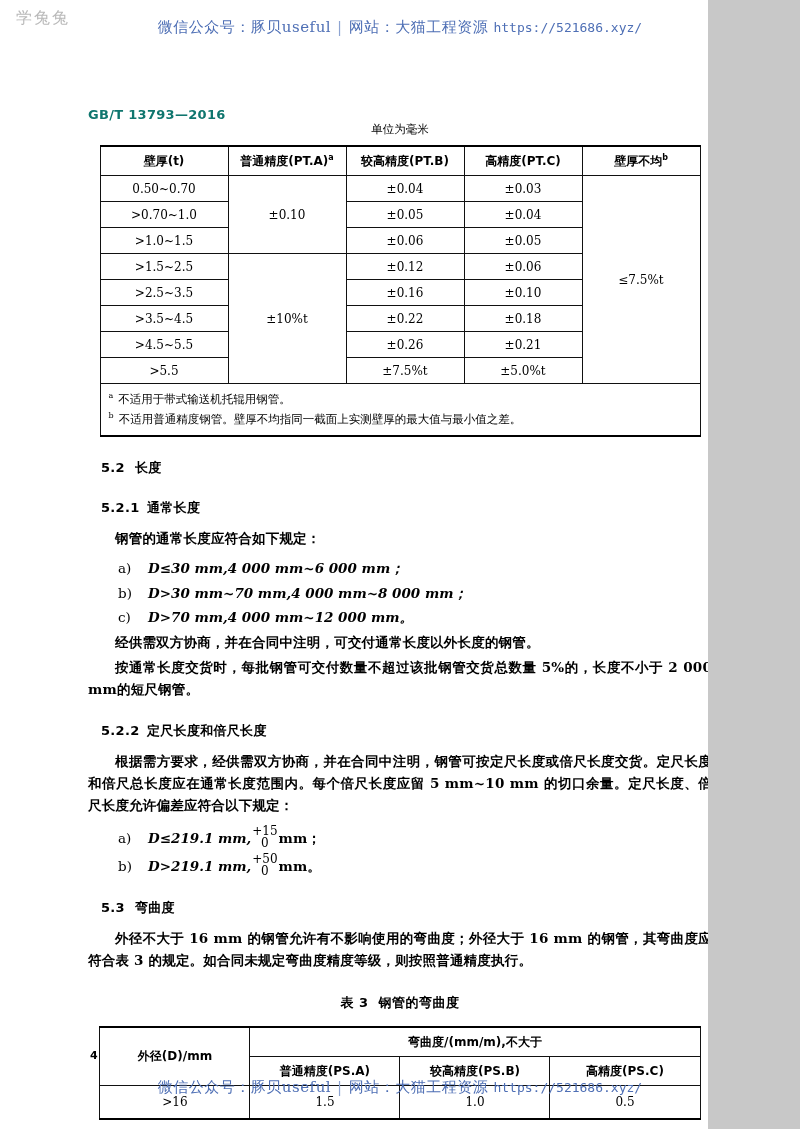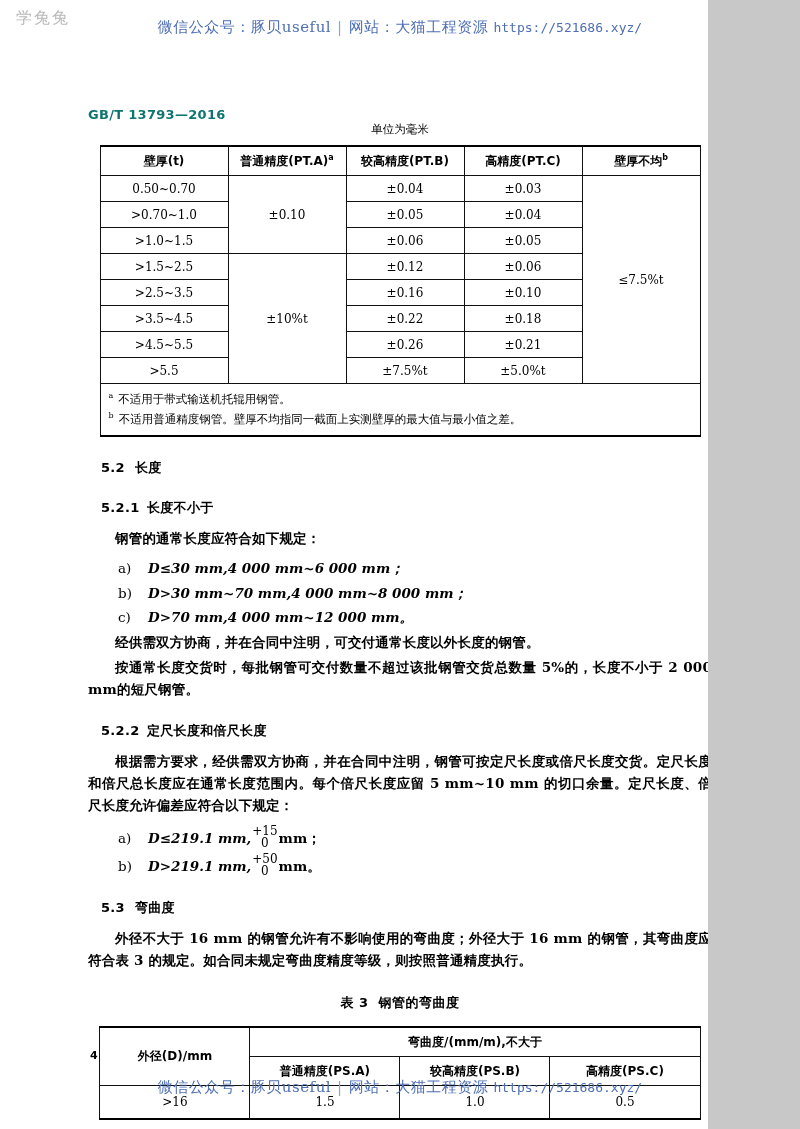--- a/index.html
+++ b/index.html
@@ -280,21 +280,21 @@
           </td>
         </tr>
       </tbody>
     </table>
 
     <h3 class="clause">
       <span class="num">5.2</span><span>长度</span>
     </h3>
 
     <h3 class="clause sub">
-      <span class="num">5.2.1</span><span>长度不小于</span>
+      <span class="num">5.2.1</span><span>通常长度</span>
     </h3>
 
     <p class="para">钢管的通常长度应符合如下规定：</p>
 
     <ol class="alpha">
       <li><span class="mark">a)</span><span class="vartext">D≤30 mm,4 000 mm~6 000 mm；</span></li>
       <li><span class="mark">b)</span><span class="vartext">D&gt;30 mm~70 mm,4 000 mm~8 000 mm；</span></li>
       <li><span class="mark">c)</span><span class="vartext">D&gt;70 mm,4 000 mm~12 000 mm。</span></li>
     </ol>
 

